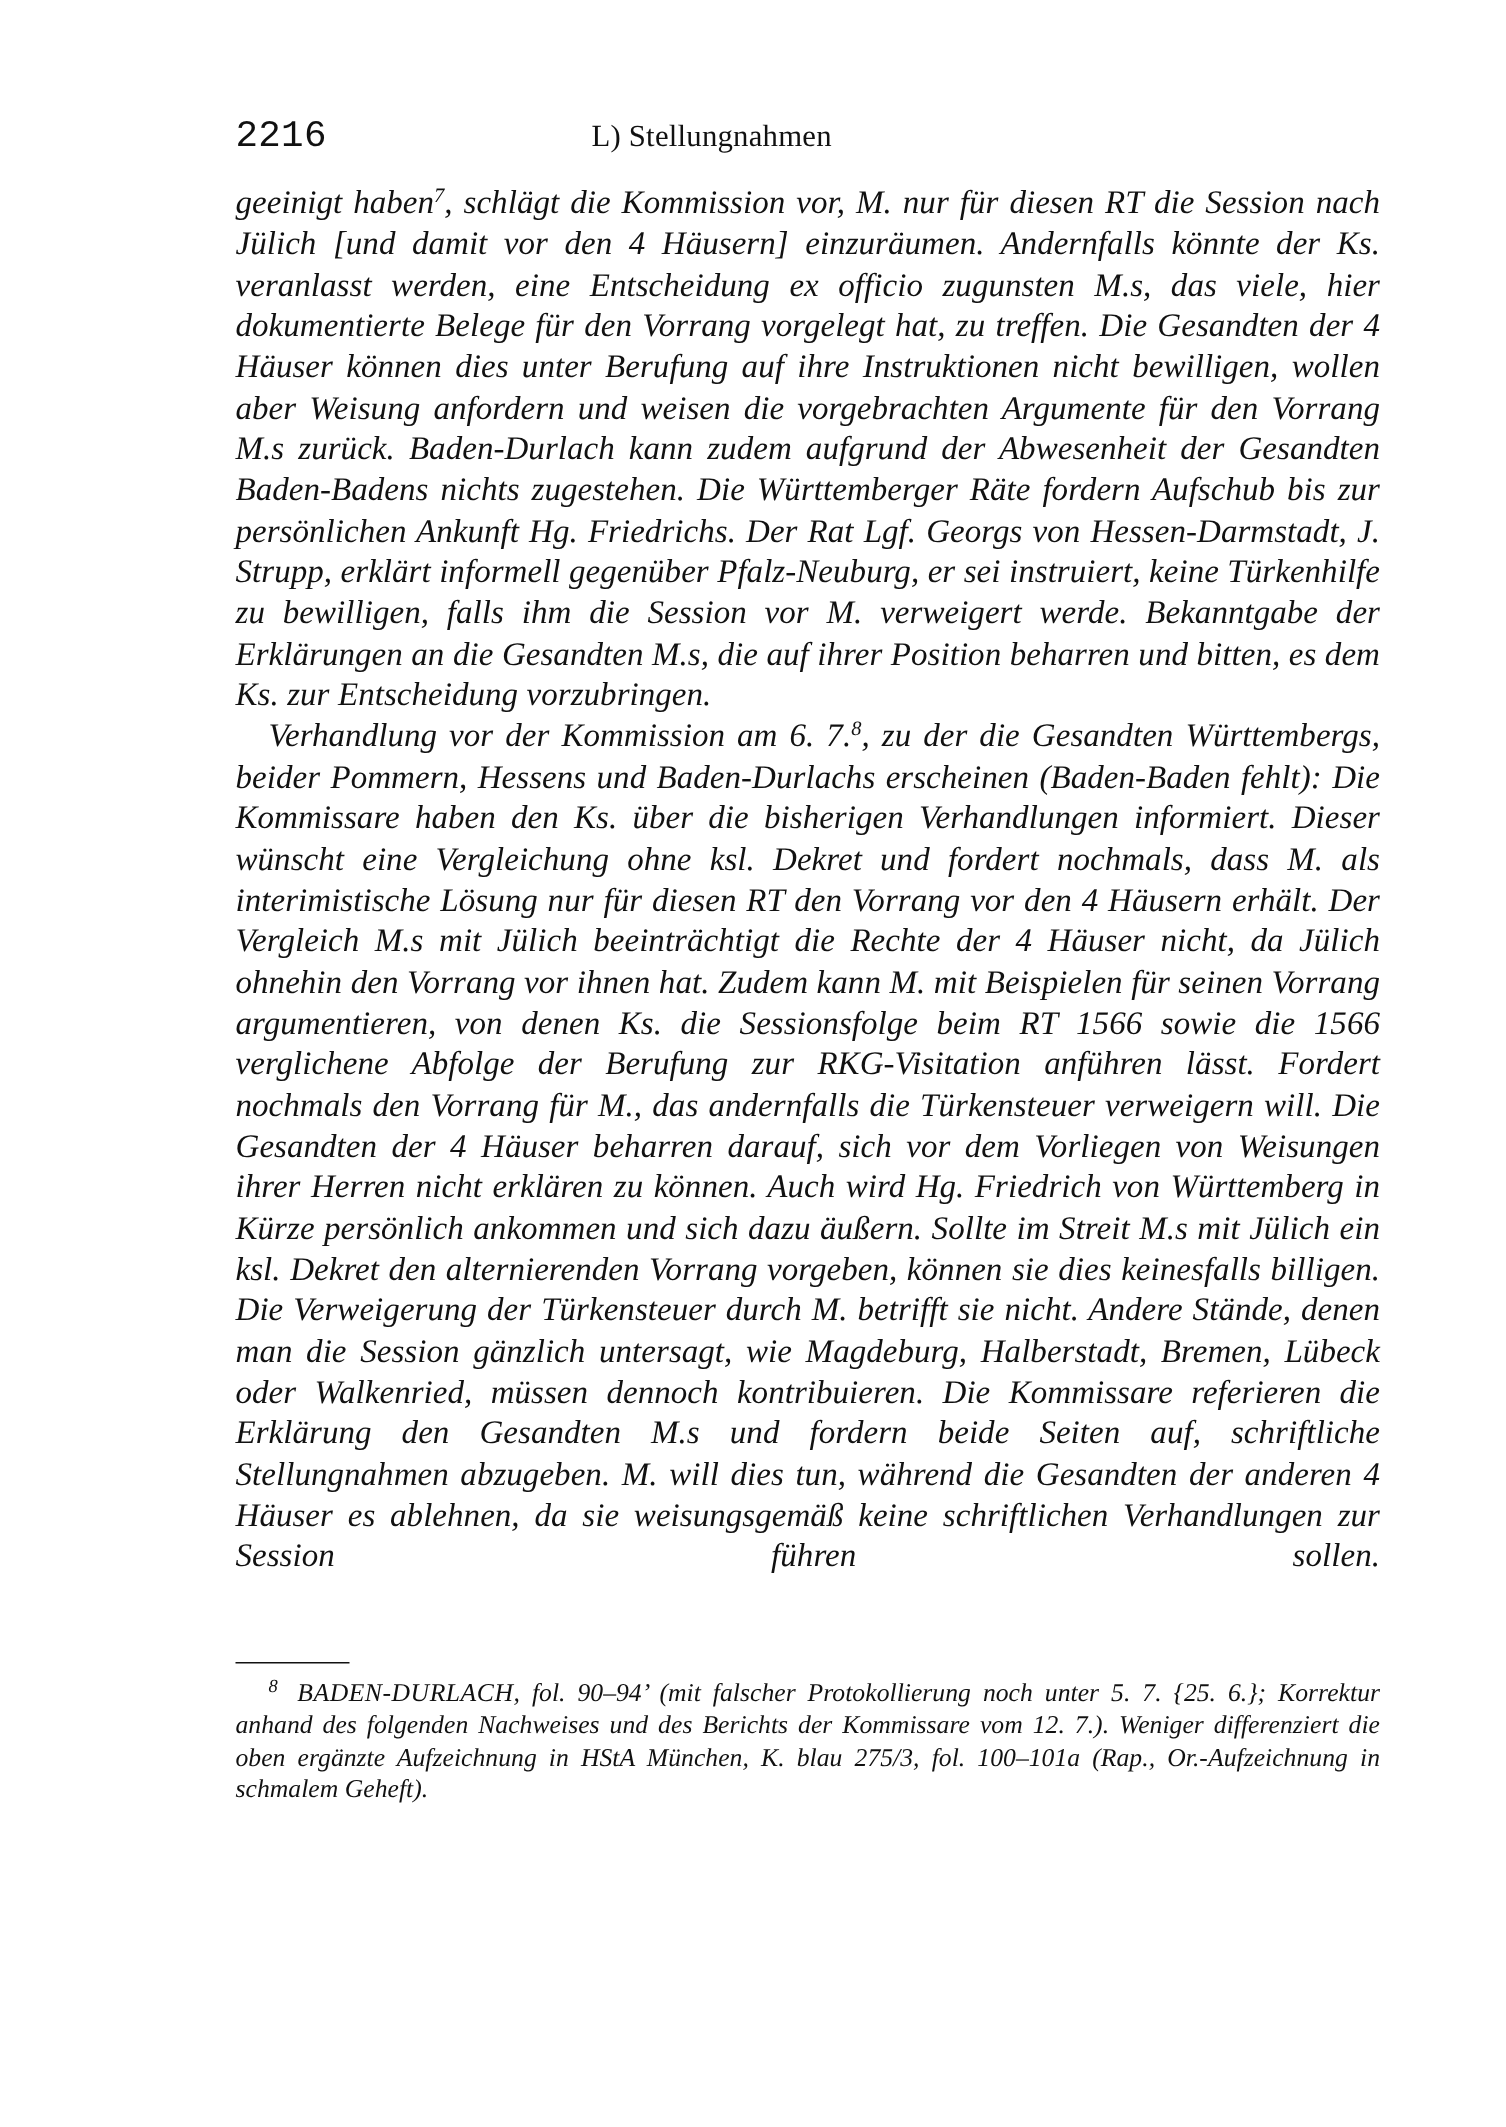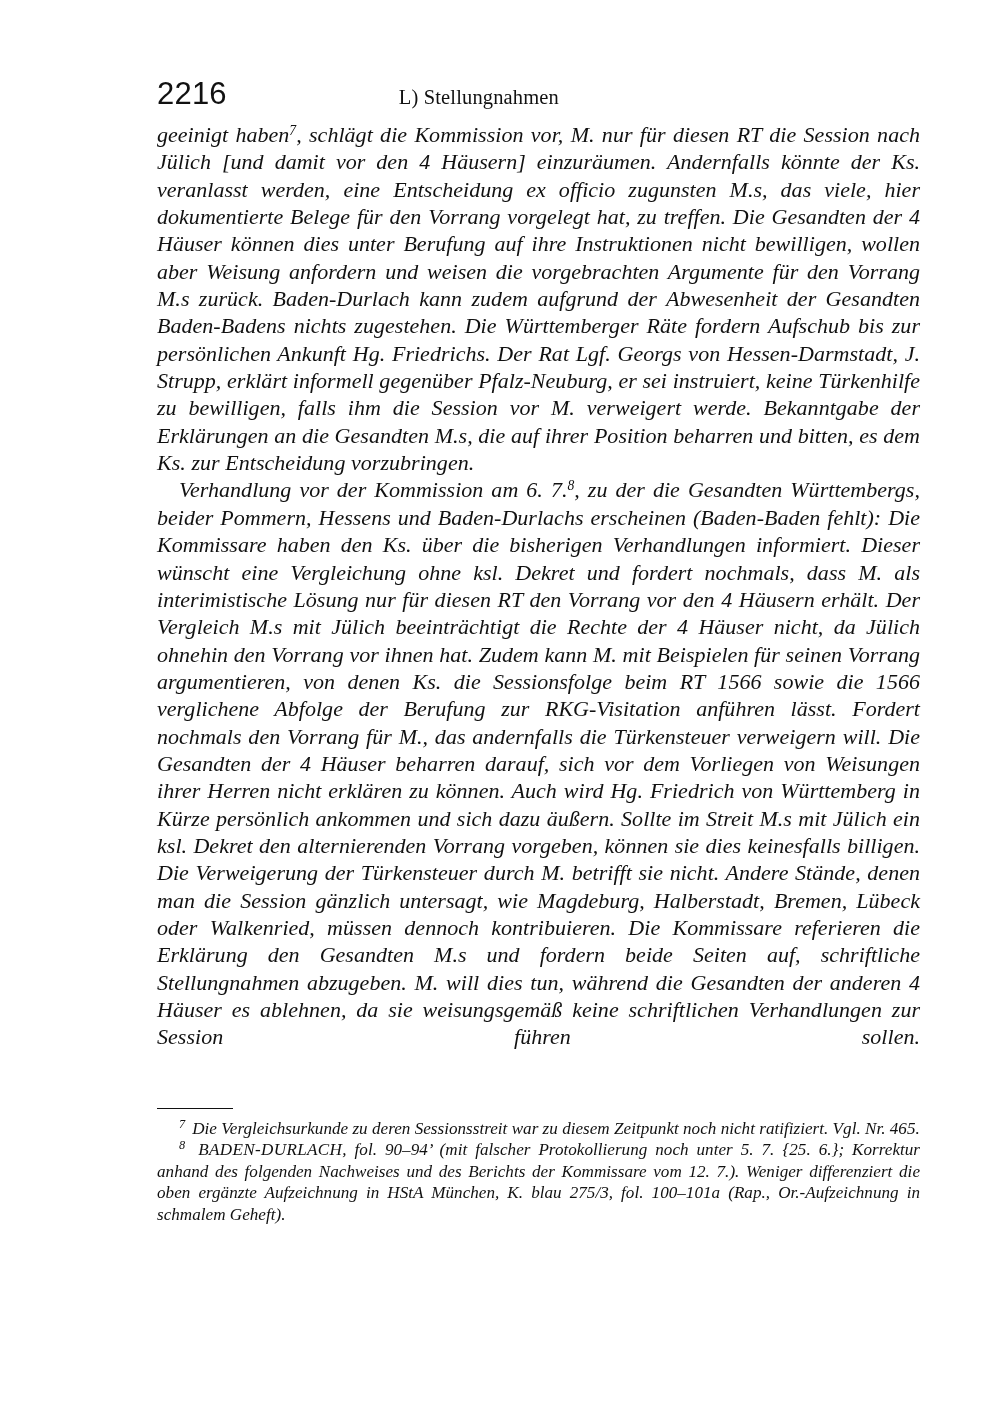--- a/index.html
+++ b/index.html
@@ -28,24 +28,24 @@
     position: absolute;
     left: 157px;
     top: 76px;
     width: 610px;
     height: 30px;
     display: flex;
     align-items: baseline;
   }
 
   .folio {
-    font-size: 31px;
+    font-size: 25px;
     letter-spacing: 0.2px;
     white-space: nowrap;
-    font-family: Liberation Sans, sans-serif;
+    font-family: Liberation Mono, monospace;
   }
 
   .head-title {
     flex: 1;
     text-align: center;
     font-size: 20.5px;
     letter-spacing: 0.15px;
     white-space: nowrap;
     padding-right: 36px;
   }
@@ -148,19 +148,18 @@
     <p class="body-par"><span>geeinigt haben</span><sup class="fn-ref">7</sup><span>, schlägt die Kommission vor, M. nur für diesen RT die Session nach Jülich [und damit vor den 4 Häusern] einzuräumen. Andernfalls könnte der Ks. veranlasst werden, eine Entscheidung ex officio zugunsten M.s, das viele, hier dokumentierte Belege für den Vorrang vorgelegt hat, zu treffen. Die Gesandten der 4 Häuser können dies unter Berufung auf ihre Instruktionen nicht bewilligen, wollen aber Weisung anfordern und weisen die vorgebrachten Argumente für den Vorrang M.s zurück. Baden-Durlach kann zudem aufgrund der Abwesenheit der Gesandten Baden-Badens nichts zugestehen. Die Württemberger Räte fordern Aufschub bis zur persönlichen Ankunft Hg. Friedrichs. Der Rat Lgf. Georgs von Hessen-Darmstadt, J. Strupp, erklärt informell gegenüber Pfalz-Neuburg, er sei instruiert, keine Türkenhilfe zu bewilligen, falls ihm die Session vor M. verweigert werde. Bekanntgabe der Erklärungen an die Gesandten M.s, die auf ihrer Position beharren und bitten, es dem Ks. zur Entscheidung vorzubringen.</span></p>
 
     <p class="body-par indented"><span>Verhandlung vor der Kommission am 6. 7.</span><sup class="fn-ref">8</sup><span>, zu der die Gesandten Württembergs, beider Pommern, Hessens und Baden-Durlachs erscheinen (Baden-Baden fehlt): Die Kommissare haben den Ks. über die bisherigen Verhandlungen informiert. Dieser wünscht eine Vergleichung ohne ksl. Dekret und fordert nochmals, dass M. als interimistische Lösung nur für diesen RT den Vorrang vor den 4 Häusern erhält. Der Vergleich M.s mit Jülich beeinträchtigt die Rechte der 4 Häuser nicht, da Jülich ohnehin den Vorrang vor ihnen hat. Zudem kann M. mit Beispielen für seinen Vorrang argumentieren, von denen Ks. die Sessionsfolge beim RT 1566 sowie die 1566 verglichene Abfolge der Berufung zur RKG-Visitation anführen lässt. Fordert nochmals den Vorrang für M., das andernfalls die Türkensteuer verweigern will. Die Gesandten der 4 Häuser beharren darauf, sich vor dem Vorliegen von Weisungen ihrer Herren nicht erklären zu können. Auch wird Hg. Friedrich von Württemberg in Kürze persönlich ankommen und sich dazu äußern. Sollte im Streit M.s mit Jülich ein ksl. Dekret den alternierenden Vorrang vorgeben, können sie dies keinesfalls billigen. Die Verweigerung der Türkensteuer durch M. betrifft sie nicht. Andere Stände, denen man die Session gänzlich untersagt, wie Magdeburg, Halberstadt, Bremen, Lübeck oder Walkenried, müssen dennoch kontribuieren. Die Kommissare referieren die Erklärung den Gesandten M.s und fordern beide Seiten auf, schriftliche Stellungnahmen abzugeben. M. will dies tun, während die Gesandten der anderen 4 Häuser es ablehnen, da sie weisungsgemäß keine schriftlichen Verhandlungen zur Session führen sollen.</span></p>
 
   </div>
 
   <div class="footnote-area">
 
     <div class="fn-rule"></div>
 
-    <p class="footnote fn-first"><span class="fn-num">7</span><span class="fn-gap"></span><span>Die Vergleichsurkunde zu deren Sessionsstreit war zu diesem Zeitpunkt noch nicht ratifiziert. Vgl. Nr. 465.</span></p>
 
     <p class="footnote fn-first"><span class="fn-num">8</span><span class="fn-gap-wide"></span><span class="smallcaps">BADEN-DURLACH</span><span>, fol. 90–94’ (mit falscher Protokollierung noch unter 5. 7. {25. 6.}; Korrektur anhand des folgenden Nachweises und des Berichts der Kommissare vom 12. 7.). Weniger differenziert die oben ergänzte Aufzeichnung in HStA München, K. blau 275/3, fol. 100–101a (Rap., Or.-Aufzeichnung in schmalem Geheft).</span></p>
 
   </div>
 
 </div>
 
 </body></html>

